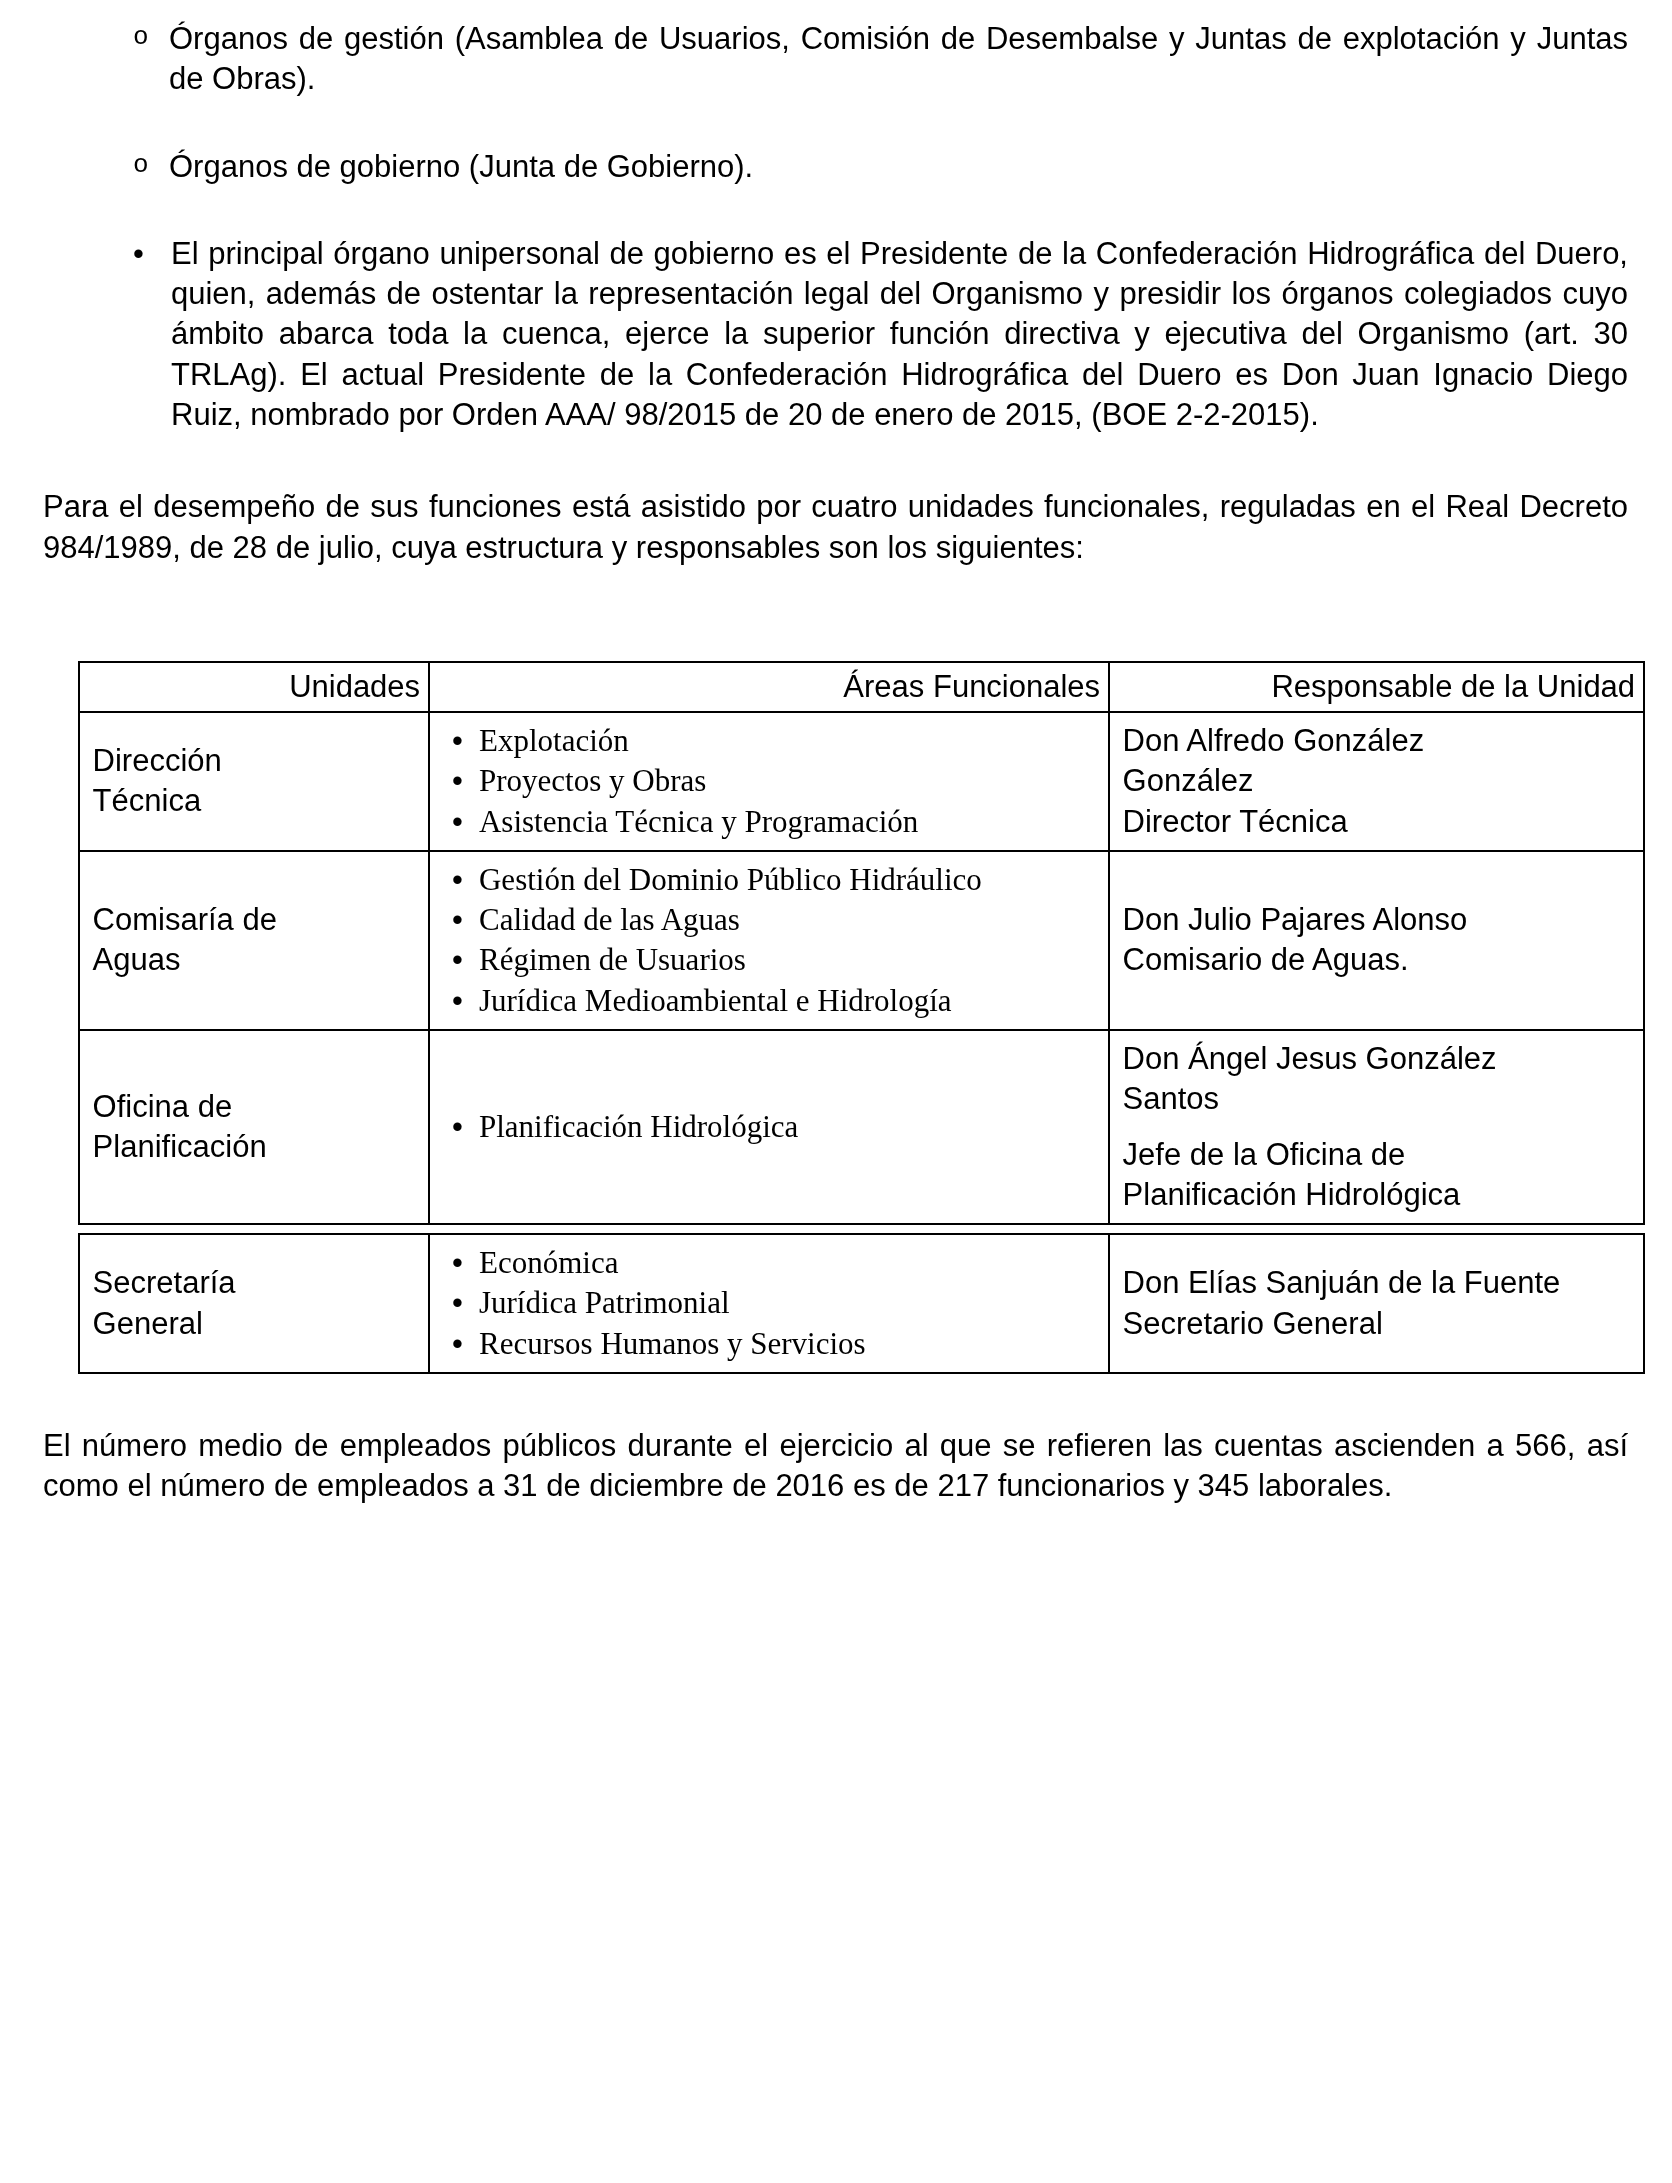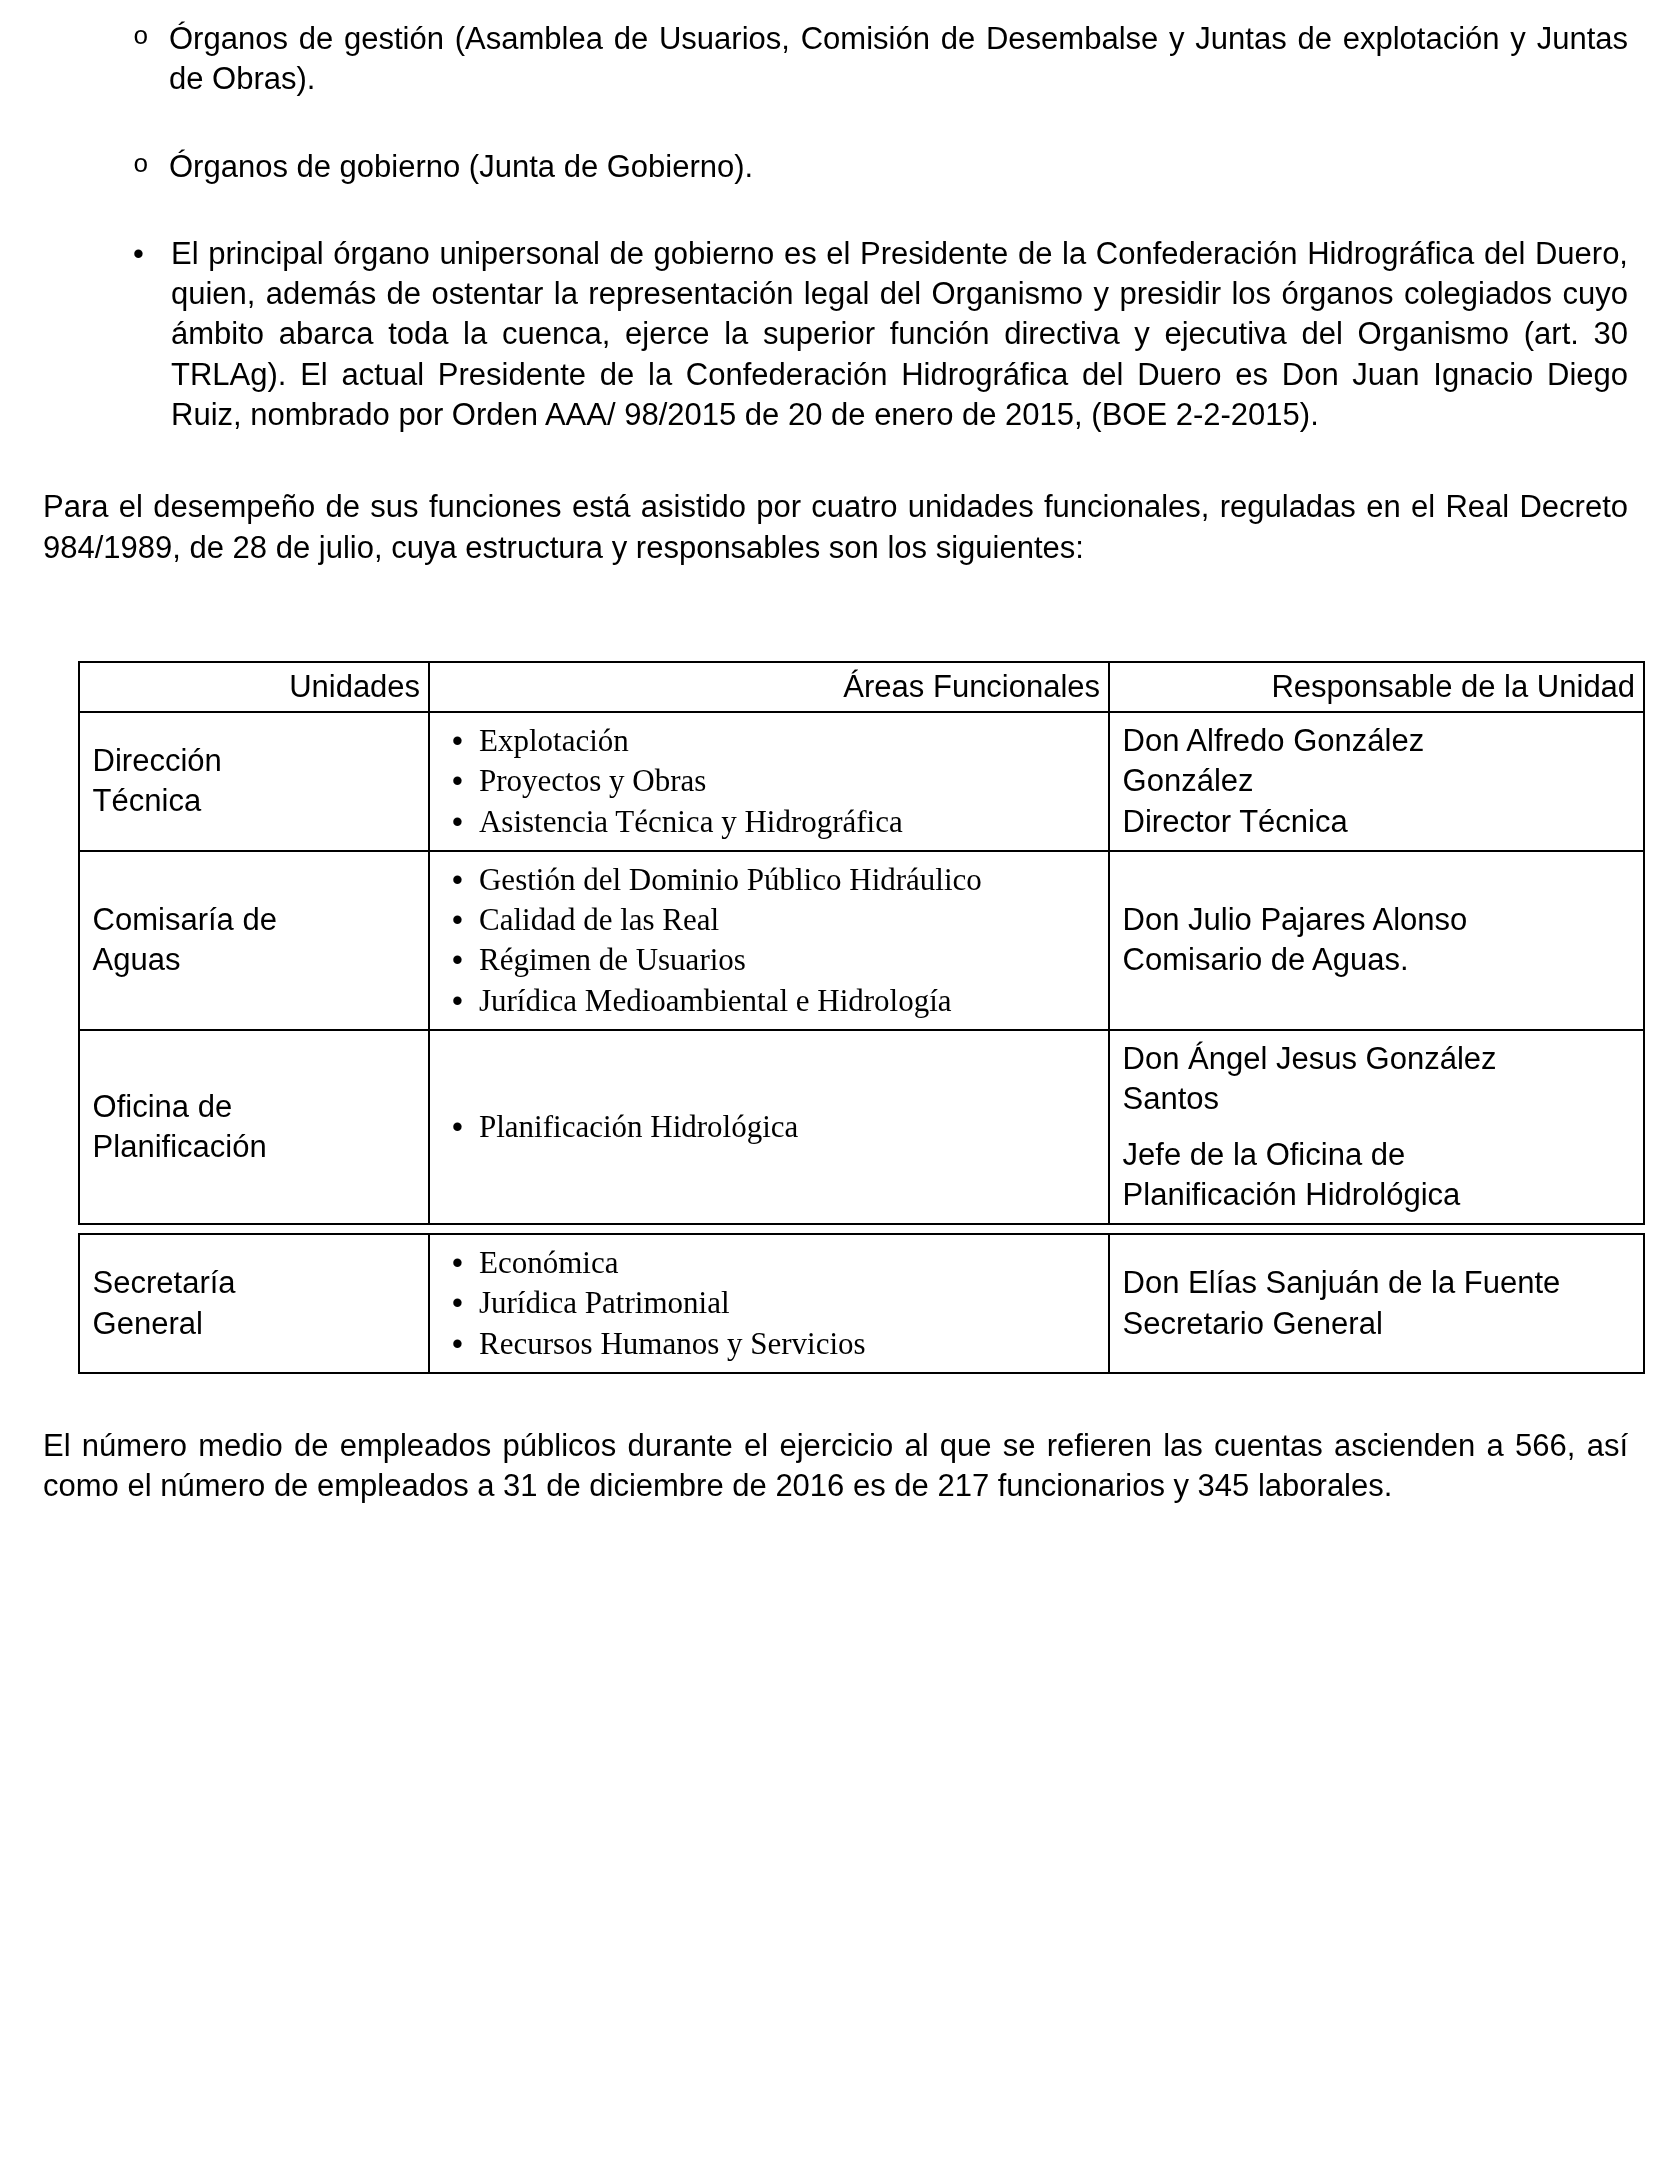--- a/index.html
+++ b/index.html
@@ -102,42 +102,42 @@
             <li class="area-li">
                 <span class="area-dot">•</span>
                 <span class="area-text">Explotación</span>
               </li>
             <li class="area-li">
                 <span class="area-dot">•</span>
                 <span class="area-text">Proyectos y Obras</span>
               </li>
             <li class="area-li">
                 <span class="area-dot">•</span>
-                <span class="area-text">Asistencia Técnica y Hidrográfica</span>
+                <span class="area-text">Asistencia Técnica y Programación</span>
               </li>
           </ul>
         </td>
         <td>
           <div class="resp-name">Don Alfredo González
 González</div>
           <div class="resp-title">Director Técnica</div>
         </td>
       </tr>
       <tr>
         <td class="cell-unidad">Comisaría de
 Aguas</td>
         <td>
           <ul class="area-list">
             <li class="area-li">
                 <span class="area-dot">•</span>
                 <span class="area-text">Gestión del Dominio Público Hidráulico</span>
               </li>
             <li class="area-li">
                 <span class="area-dot">•</span>
-                <span class="area-text">Calidad de las Real</span>
+                <span class="area-text">Calidad de las Aguas</span>
               </li>
             <li class="area-li">
                 <span class="area-dot">•</span>
                 <span class="area-text">Régimen de Usuarios</span>
               </li>
             <li class="area-li">
                 <span class="area-dot">•</span>
                 <span class="area-text">Jurídica Medioambiental e Hidrología</span>
               </li>
           </ul>

